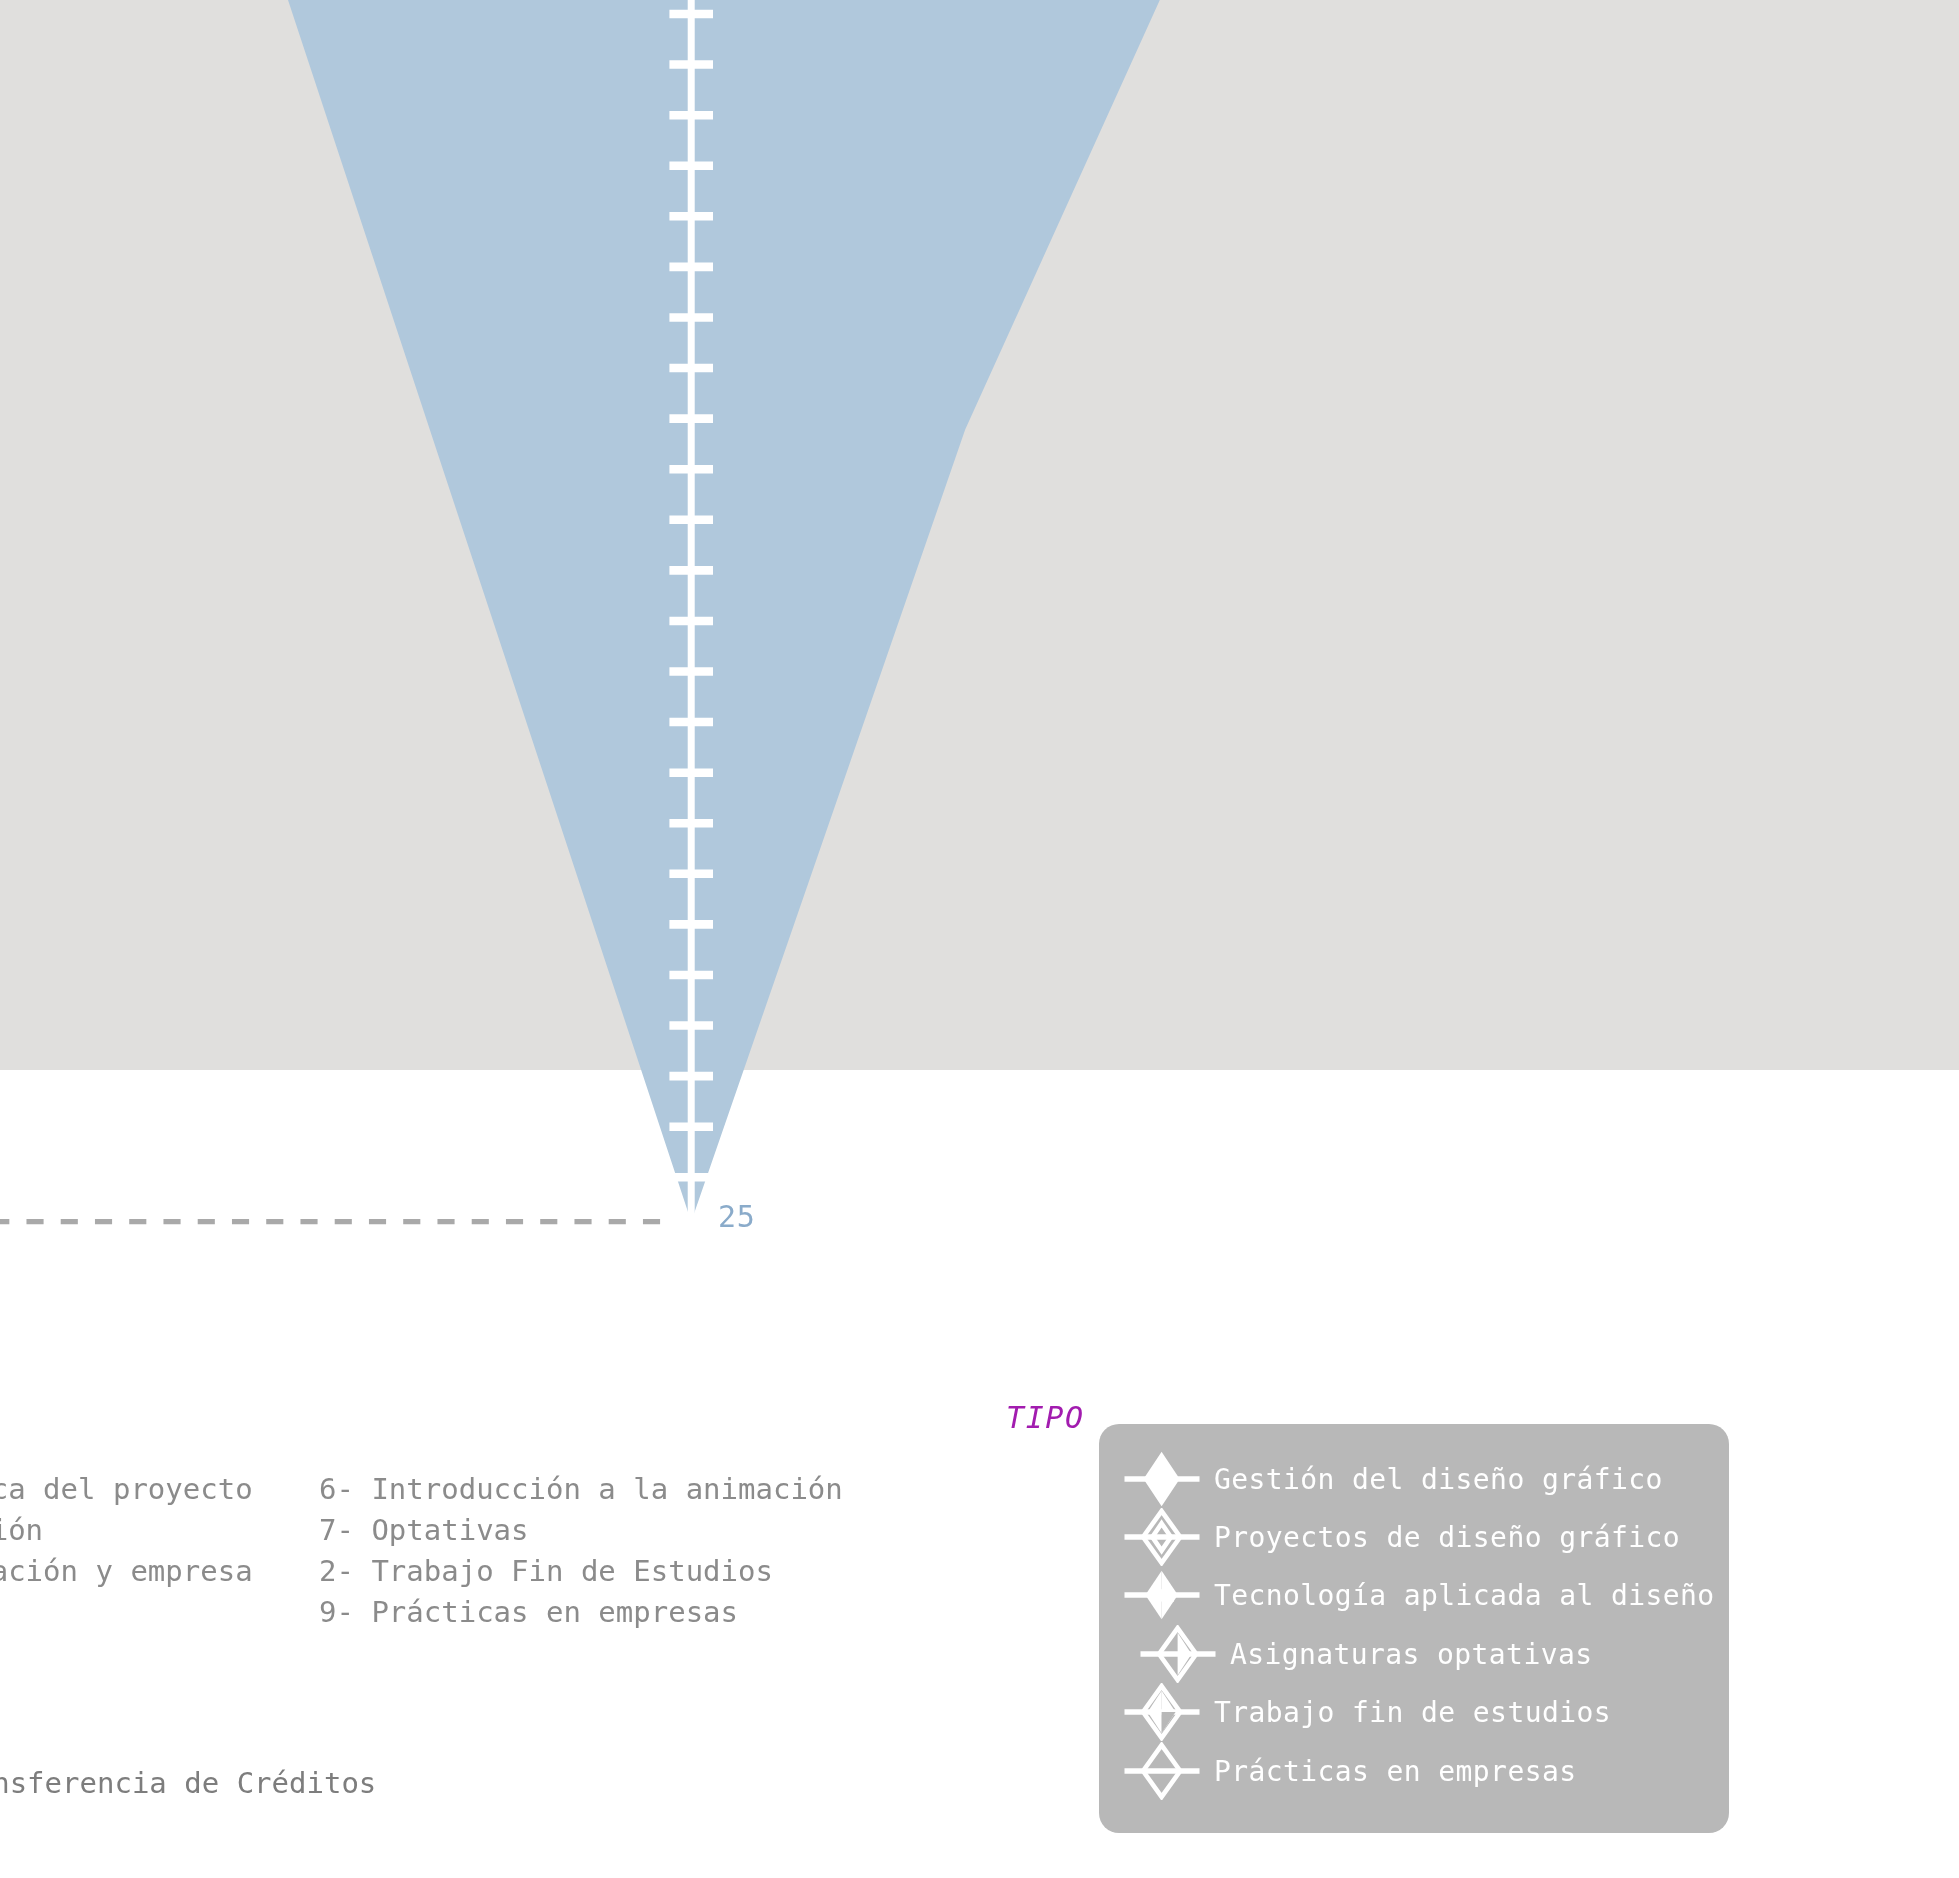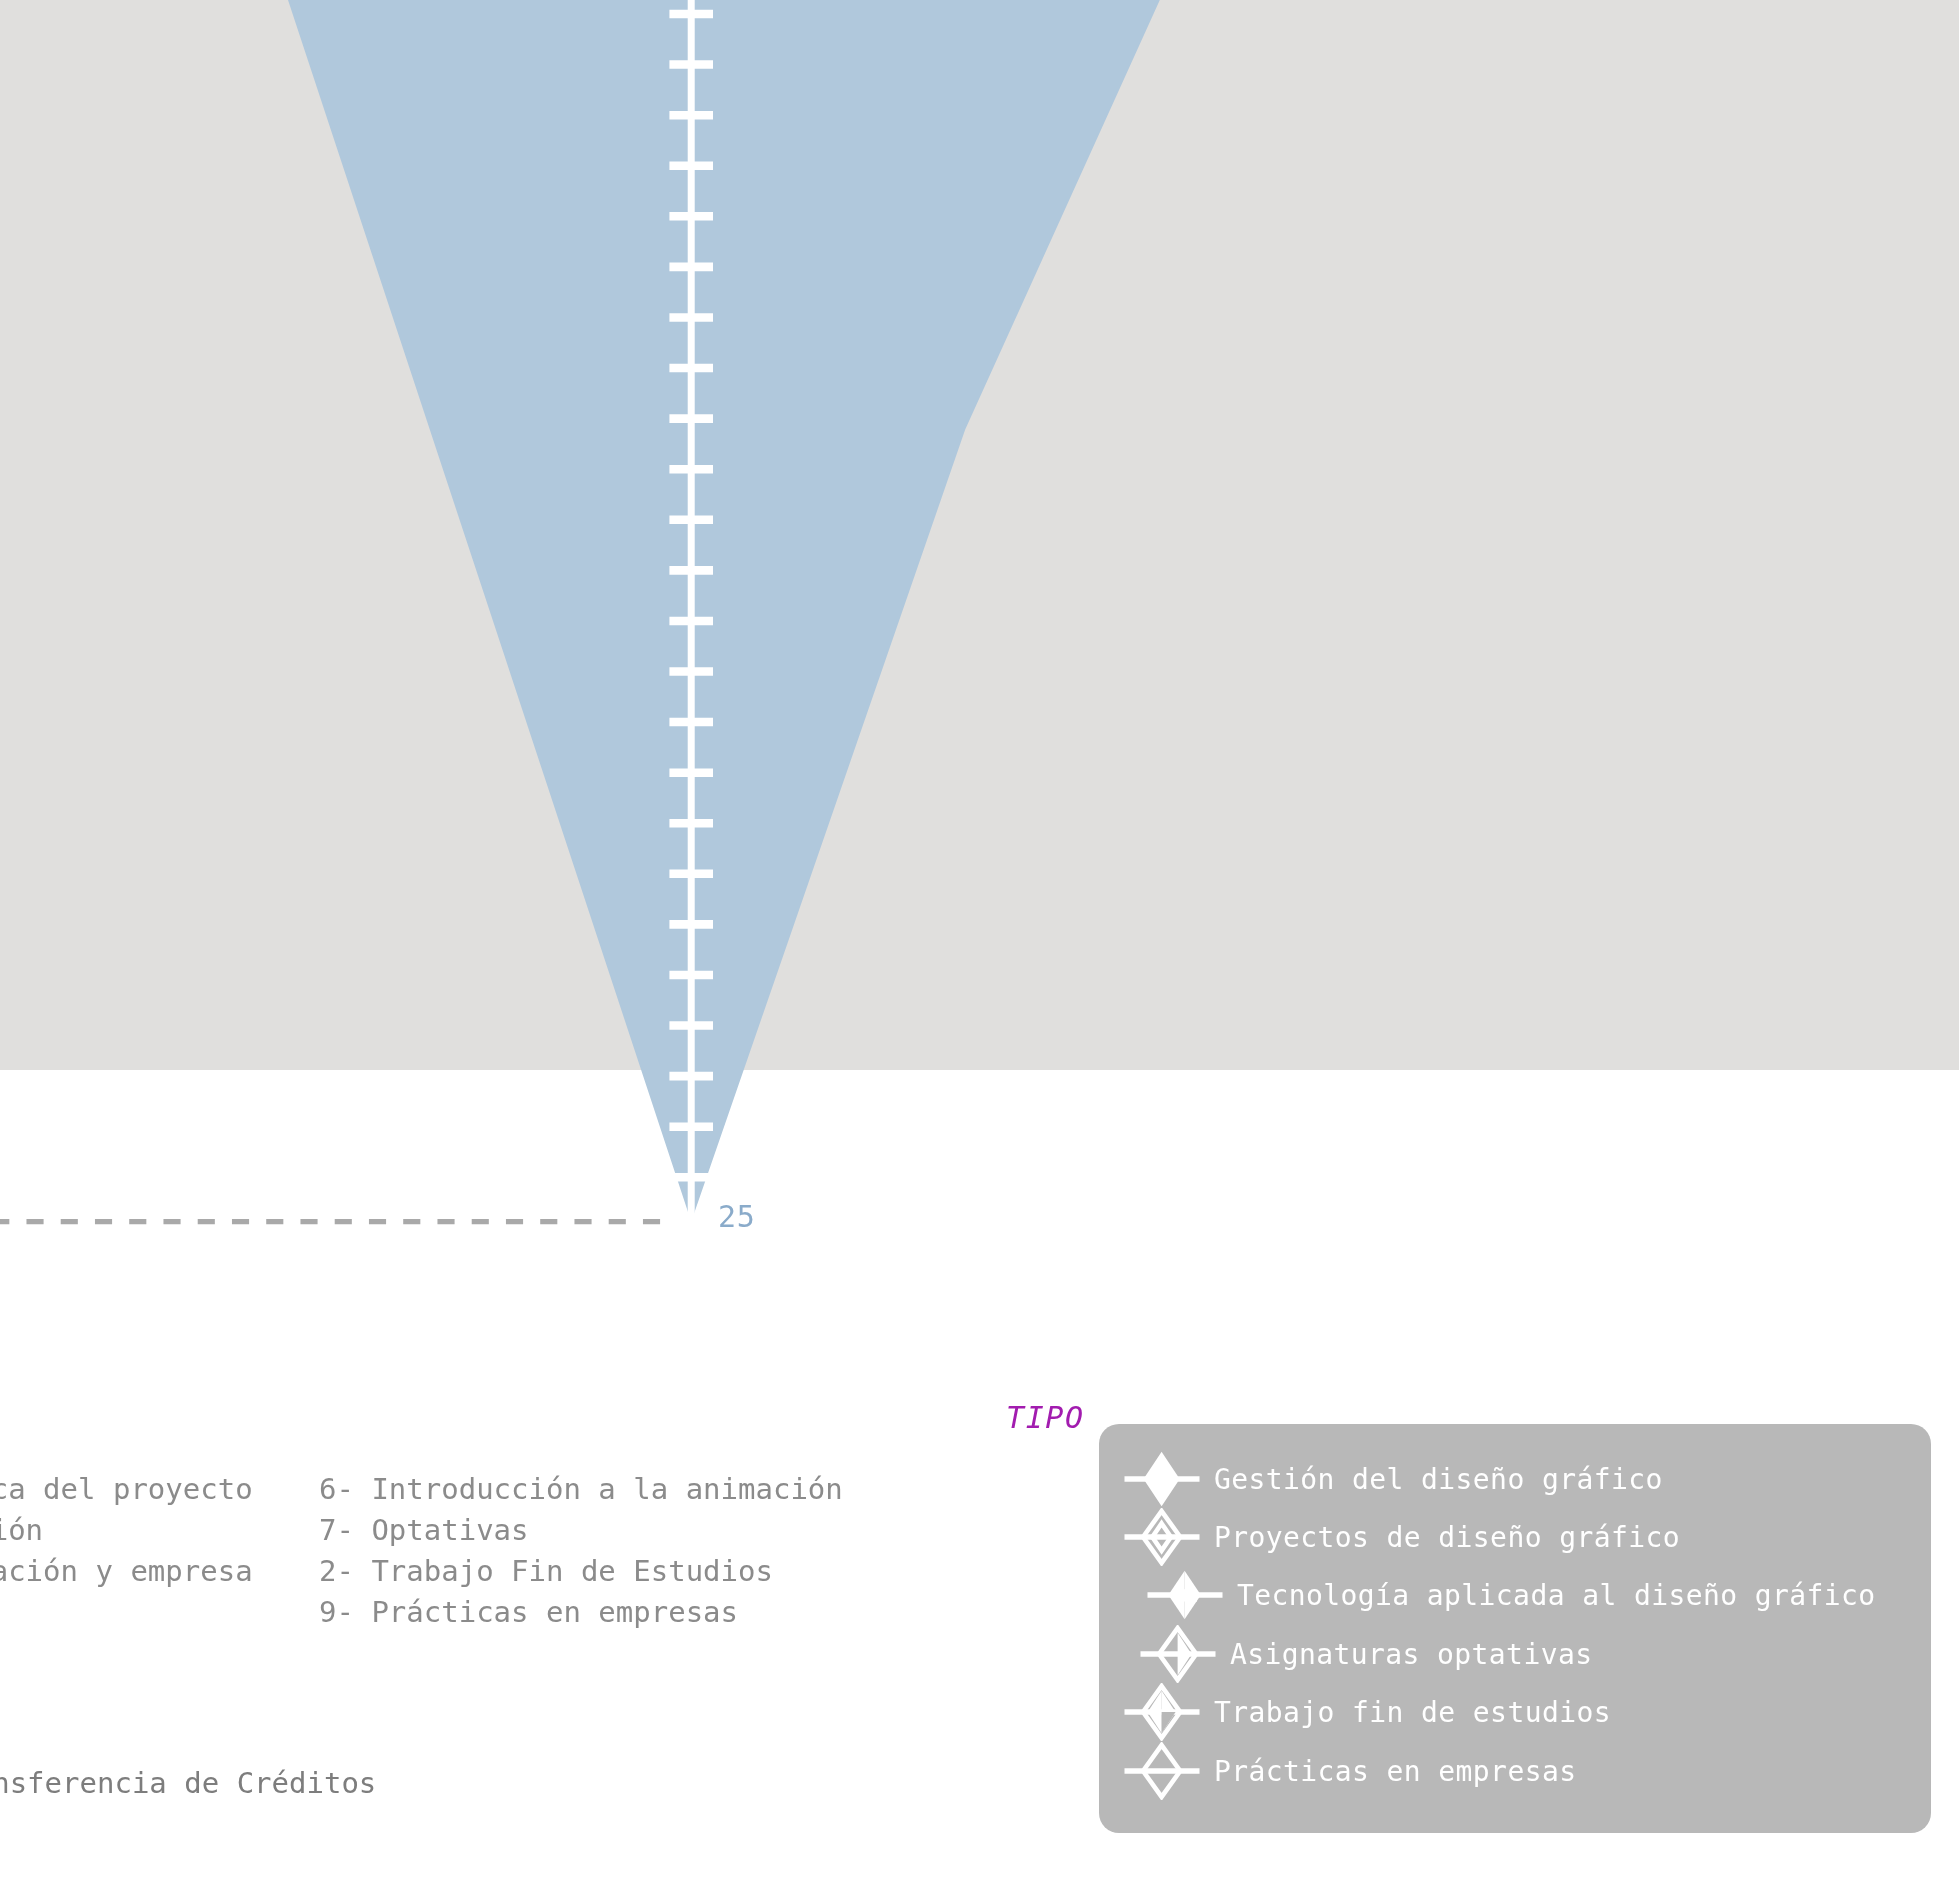--- a/index.html
+++ b/index.html
@@ -83,21 +83,21 @@
     font-size: 30px;
     color: #a21caf;
     letter-spacing: 1.6px;
     font-family: "DejaVu Sans Mono", "Liberation Mono", monospace;
     font-style: italic;
   }
   #legend-box {
     position: absolute;
     left: 1099px;
     top: 1424px;
-    width: 832px;
+    width: 630px;
     height: 409px;
     background: #b8b8b8;
     border-radius: 20px;
   }
   .legend-row {
     position: absolute;
     left: 0;
     height: 58px;
     display: flex;
     align-items: center;
@@ -197,21 +197,21 @@
 
   <div class="legend-row" style="top:84px;">
     <svg class="legend-glyph" viewBox="0 0 105 75">
       <line x1="4" y1="37.5" x2="101" y2="37.5" stroke="#ffffff" stroke-width="7"></line>
       <path d="M52 4 L76 37.5 L52 71 L28 37.5 Z" fill="none" stroke="#ffffff" stroke-width="6"></path>
       <path d="M52 20 L64 37.5 L52 55 L40 37.5 Z" fill="none" stroke="#ffffff" stroke-width="6"></path>
     </svg>
     <span class="legend-label">Proyectos de diseño gráfico</span>
   </div>
 
-  <div class="legend-row" style="top:142px;padding-left:23px;">
+  <div class="legend-row" style="top:142px;">
     <svg class="legend-glyph" viewBox="0 0 105 75">
       <line x1="4" y1="37.5" x2="101" y2="37.5" stroke="#ffffff" stroke-width="7"></line>
       <path d="M52 6 L73 37.5 L52 69 Z" fill="#ffffff"></path>
       <path d="M52 6 L52 69 L31 37.5 Z" fill="#ffffff"></path>
       <rect x="38" y="30" width="30" height="16" fill="#ffffff"></rect>
     </svg>
     <span class="legend-label">Tecnología aplicada al diseño gráfico</span>
   </div>
 
   <div class="legend-row" style="top:201px;padding-left:16px;">

